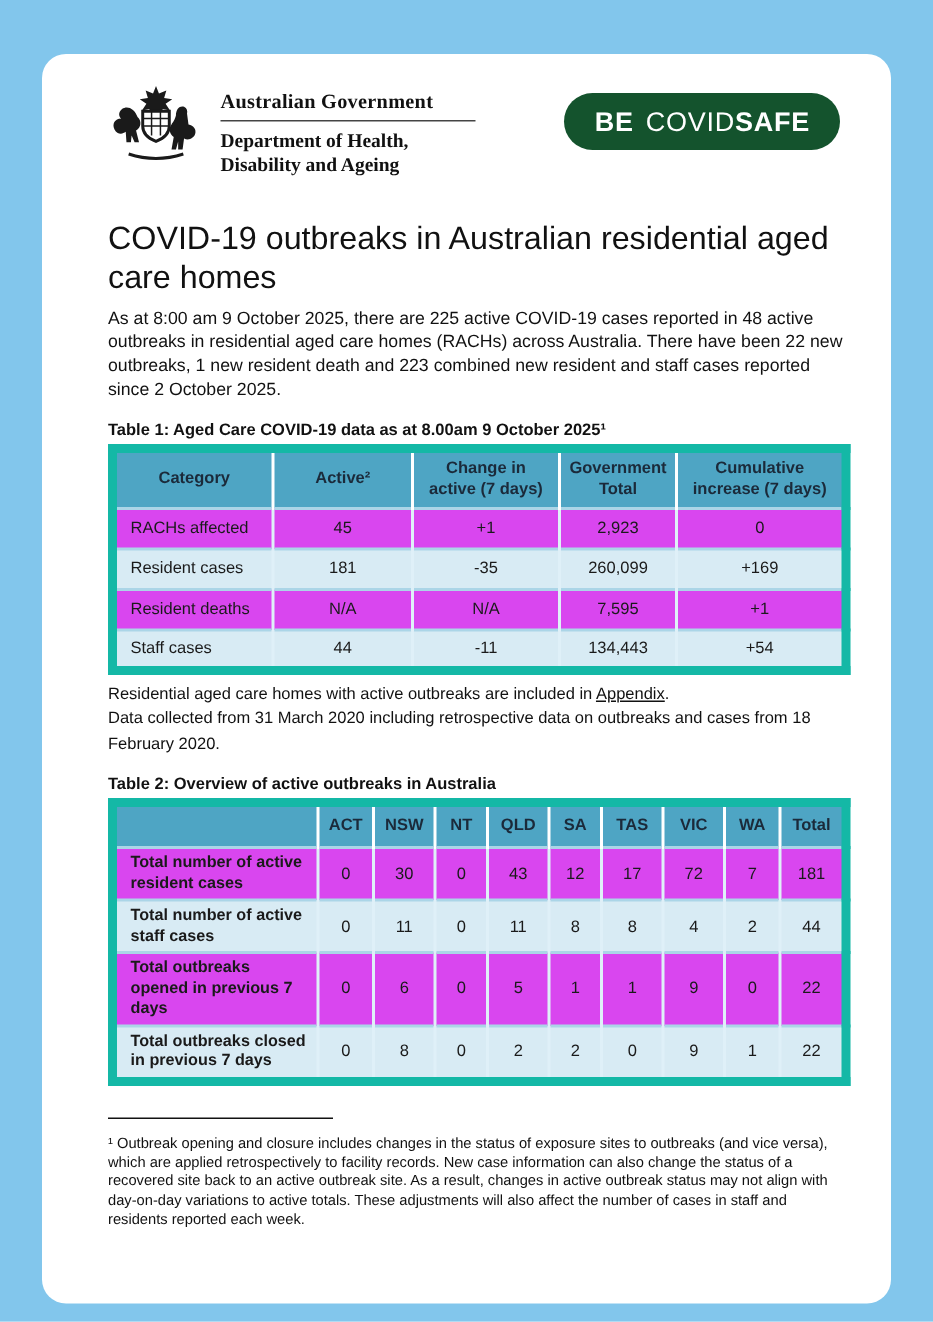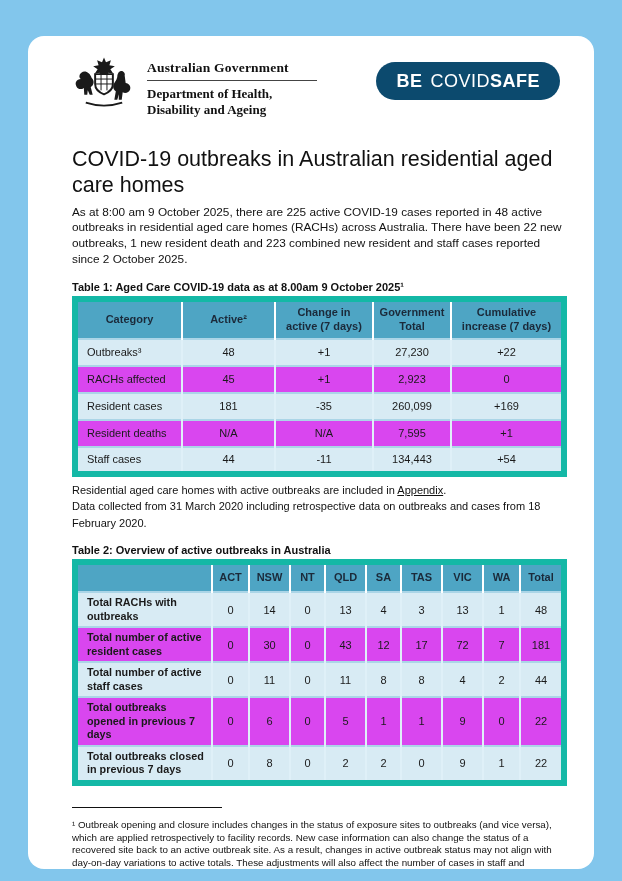--- a/index.html
+++ b/index.html
@@ -24,21 +24,21 @@
   
   .masthead { display: flex; justify-content: space-between; align-items: flex-start; height: 72px; }
   .crest-block { display: flex; align-items: flex-start; gap: 11px; }
   .crest-svg { flex: 0 0 auto; margin-top: 2px; }
   .crest-text { font-family: "Liberation Serif", serif; font-weight: bold; margin-top: 7px; }
   .crest-gov { font-size: 13.5px; color: #111; letter-spacing: .2px; }
   .crest-rule { width: 170px; height: 1px; background: #444; margin: 4px 0 5px 0; }
   .crest-dept { font-size: 13px; line-height: 1.25; color: #111; }
   .badge {
     margin-top: 9px;
-    background: #0c4a6e;
+    background: #14532d;
     color: #fff;
     border-radius: 20px;
     height: 38px;
     display: flex; align-items: center;
     padding: 0 20px;
     font-size: 18px;
     letter-spacing: .5px;
     white-space: nowrap;
   }
   .badge .b-be { font-weight: 700; margin-right: 8px; }
@@ -144,27 +144,20 @@
       <thead>
         <tr>
           <th>Category</th>
           <th>Active²</th>
           <th>Change in active (7 days)</th>
           <th>Government Total</th>
           <th>Cumulative increase (7 days)</th>
         </tr>
       </thead>
       <tbody>
-        <tr class="r-blue">
-          <td>Outbreaks³</td>
-          <td>48</td>
-          <td>+1</td>
-          <td>27,230</td>
-          <td>+22</td>
-        </tr>
         <tr class="r-white">
           <td>RACHs affected</td>
           <td>45</td>
           <td>+1</td>
           <td>2,923</td>
           <td>0</td>
         </tr>
         <tr class="r-blue">
           <td>Resident cases</td>
           <td>181</td>
@@ -216,32 +209,20 @@
           <th>NT</th>
           <th>QLD</th>
           <th>SA</th>
           <th>TAS</th>
           <th>VIC</th>
           <th>WA</th>
           <th>Total</th>
         </tr>
       </thead>
       <tbody>
-        <tr class="r-blue">
-          <td>Total RACHs with outbreaks</td>
-          <td>0</td>
-          <td>14</td>
-          <td>0</td>
-          <td>13</td>
-          <td>4</td>
-          <td>3</td>
-          <td>13</td>
-          <td>1</td>
-          <td>48</td>
-        </tr>
         <tr class="r-white italic">
           <td>Total number of active resident cases</td>
           <td>0</td>
           <td>30</td>
           <td>0</td>
           <td>43</td>
           <td>12</td>
           <td>17</td>
           <td>72</td>
           <td>7</td>

